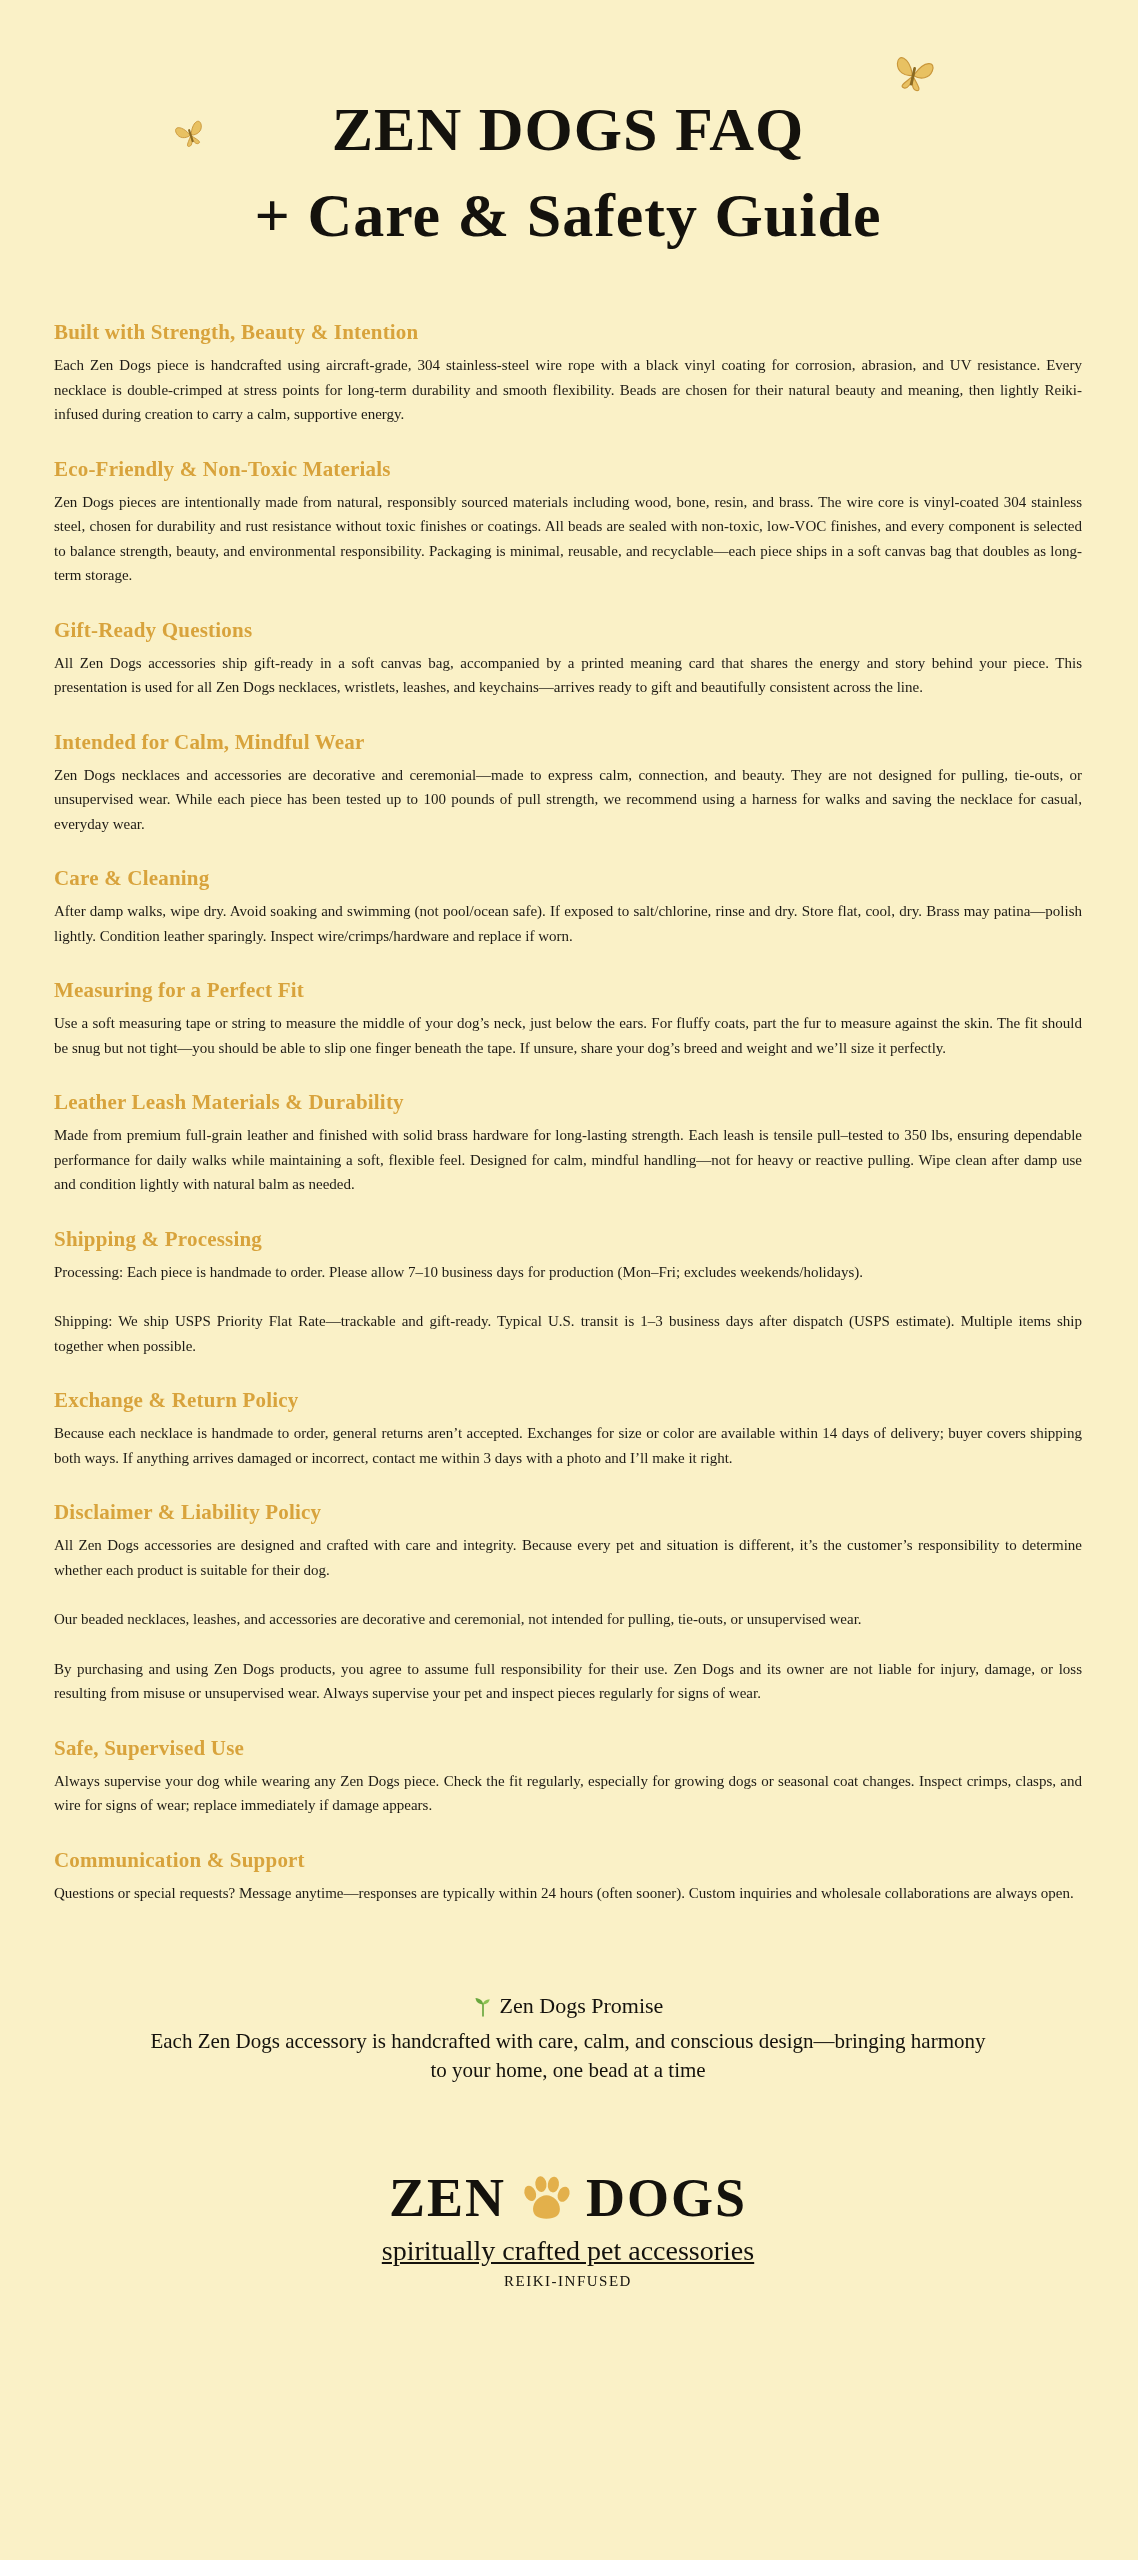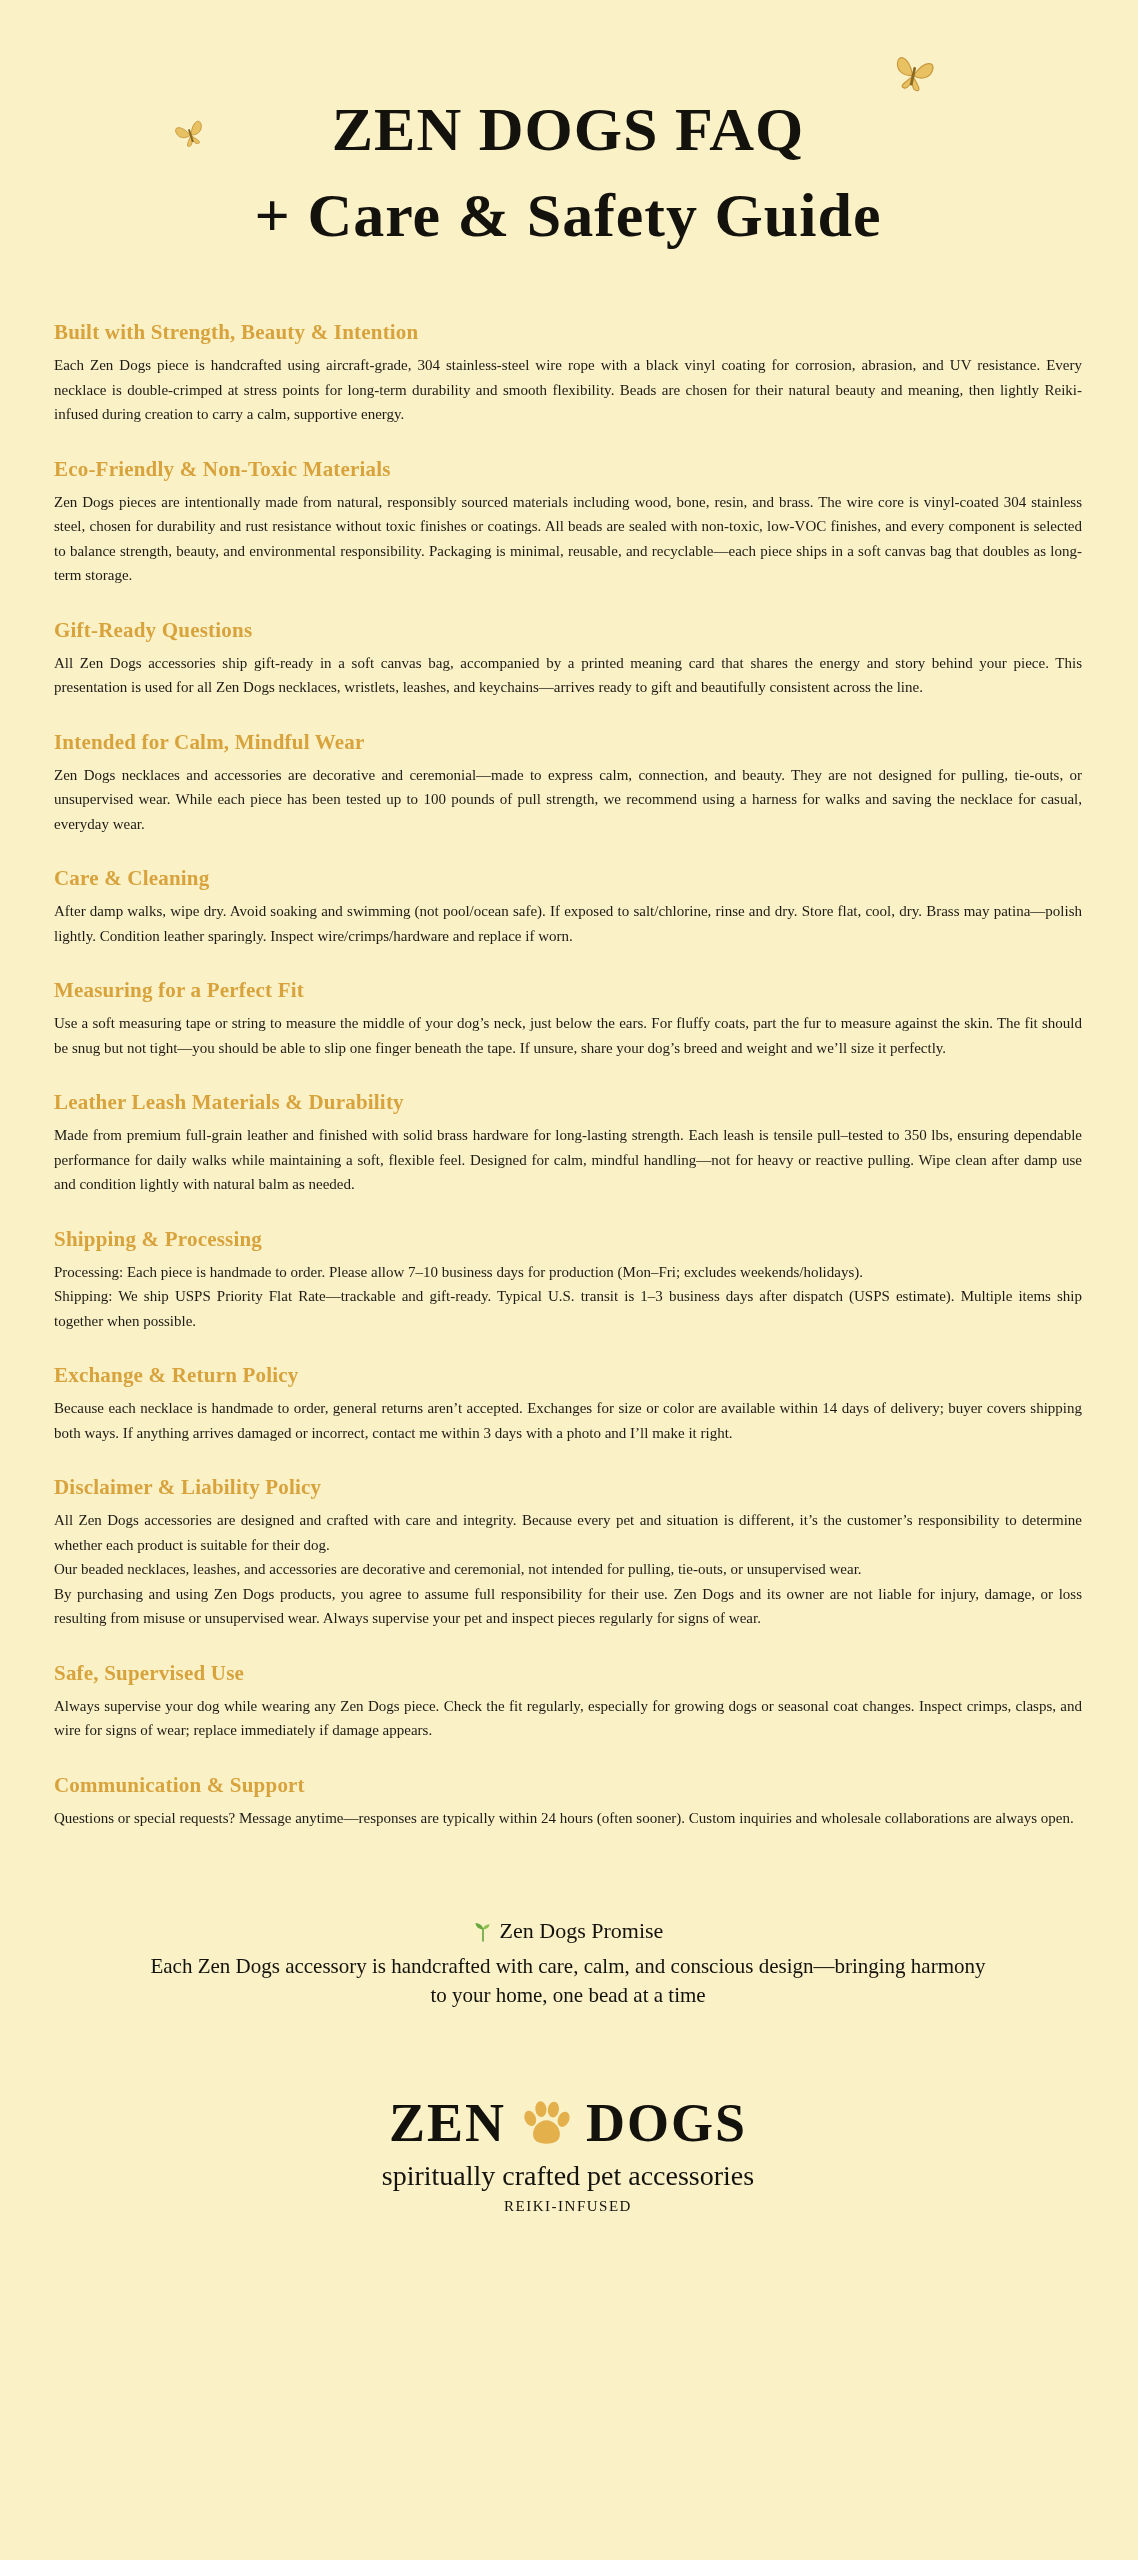--- a/index.html
+++ b/index.html
@@ -43,21 +43,21 @@
     color: var(--gold, #D8A33C);
     letter-spacing: 0.2px;
   }
   .section-body p {
     margin: 0;
     font-size: 15px;
     line-height: 24.5px;
     text-align: justify;
     color: var(--text, #1E1B15);
   }
-  .section-body p + p { }
+  .section-body p + p { margin-top: 25px; }
 
   
   .promise { margin-top: 86px; text-align: center; }
   .promise-heading {
     font-size: 22px;
     line-height: 30px;
     color: #14120d;
     display: inline-flex;
     align-items: center;
     gap: 7px;
@@ -84,20 +84,21 @@
     line-height: 58px;
     font-weight: 700;
     letter-spacing: 2px;
     color: #14120d;
   }
   .brand-tagline {
     margin-top: 8px;
     font-size: 28px;
     line-height: 32px;
     color: #14120d;
+    text-decoration: underline;
   }
   .brand-sub {
     margin-top: 5px;
     font-size: 15px;
     line-height: 18px;
     letter-spacing: 1.5px;
     color: #14120d;
   }
 </style>
 </head>

